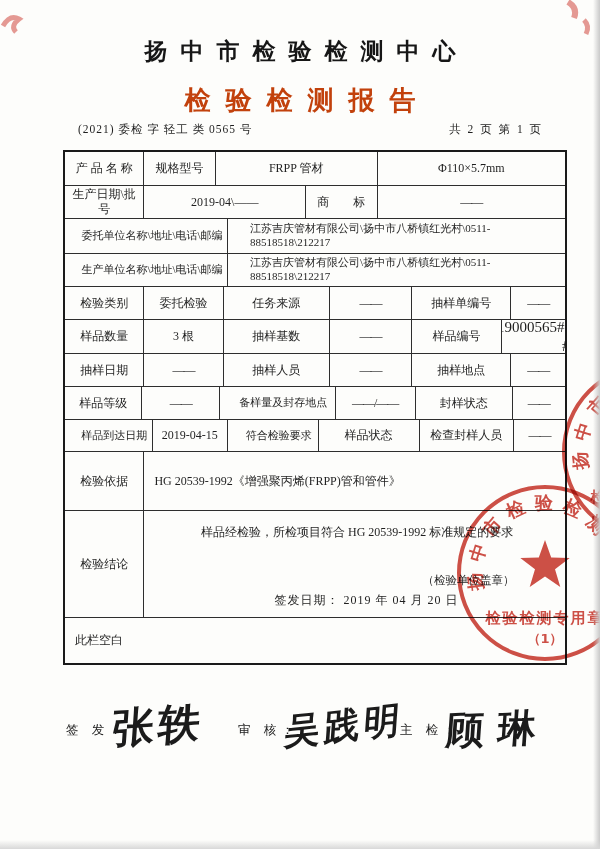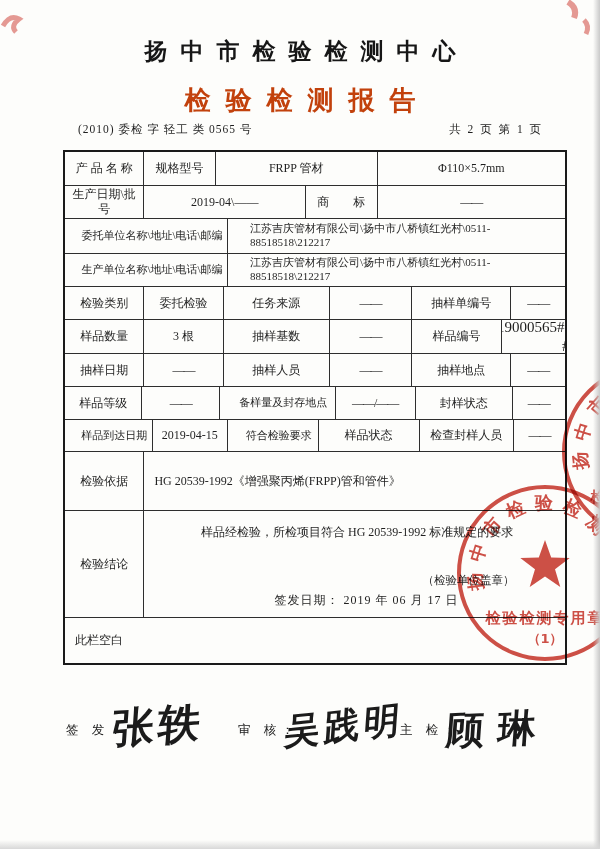--- a/index.html
+++ b/index.html
@@ -48,21 +48,21 @@
   <svg class="corner-mark" style="left:0;top:4px" width="26" height="30">
     <path d="M3 22 q7 -12 16 -7 q-9 7 -3 13" stroke="#d0493f" fill="none" stroke-width="5"></path>
   </svg>
   <svg class="corner-mark" style="right:6px;top:0" width="34" height="38">
     <path d="M8 2 q10 6 6 16" stroke="#d0493f" fill="none" stroke-width="6"></path>
     <path d="M24 20 q6 6 2 14" stroke="#d0493f" fill="none" stroke-width="5"></path>
   </svg>
 
   <div class="org-title">扬中市检验检测中心</div>
   <div class="report-title">检验检测报告</div>
-  <div class="ref-no">(2010)  委检 字 轻工 类 0565 号</div>
+  <div class="ref-no">(2021)  委检 字 轻工 类 0565 号</div>
   <div class="pages-note">共 2 页 第 1 页</div>
 
   <div class="report-table">
 
     <div class="tr" style="height:34px">
       <div class="td" style="width:80px">产 品 名 称</div>
       <div class="td" style="width:72px">规格型号</div>
       <div class="td" style="width:163px">FRPP 管材</div>
       <div class="td" style="width:189px">Φ110×5.7mm</div>
     </div>
@@ -133,21 +133,21 @@
     <div class="tr" style="height:59px">
       <div class="td" style="width:80px">检验依据</div>
       <div class="td left" style="width:424px">HG 20539-1992《增强聚丙烯(FRPP)管和管件》</div>
     </div>
 
     <div class="tr" style="height:107px">
       <div class="td" style="width:80px">检验结论</div>
       <div class="td conclusion-cell" style="width:424px">
         <div class="conclusion-text">样品经检验，所检项目符合 HG 20539-1992 标准规定的要求</div>
         <div class="seal-note">（检验单位盖章）</div>
-        <div class="issue-line">签发日期：  2019 年 06 月  17  日</div>
+        <div class="issue-line">签发日期：  2019 年 04 月  20  日</div>
       </div>
     </div>
 
     <div class="tr" style="height:45px">
       <div class="td left" style="width:424px">此栏空白</div>
     </div>
 
   </div>
 
   <div class="sig-label" style="left:66px;top:722px">签 发：</div>

